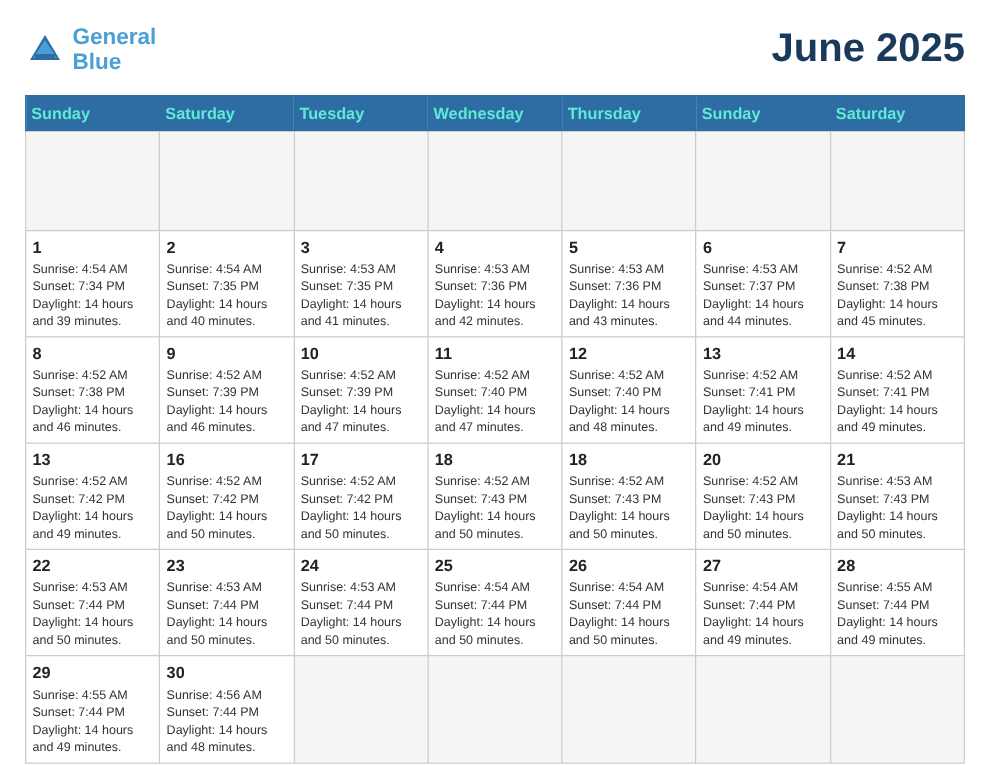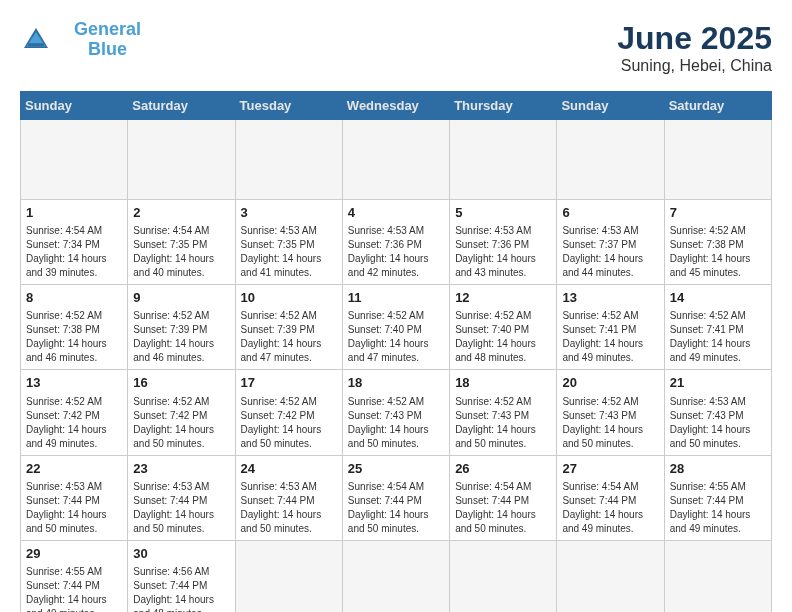--- a/index.html
+++ b/index.html
@@ -12,56 +12,55 @@
     }
     .header-area {
       display: flex;
       justify-content: space-between;
       align-items: flex-start;
       margin-bottom: 16px;
     }
     .logo {
       display: flex;
       align-items: center;
-      gap: 22px;
-      text-align: center;
+      gap: 6px;
     }
     .logo-text {
       font-size: 18px;
       font-weight: bold;
       color: #1a3a5c;
       line-height: 1.1;
     }
     .logo-text span {
       color: #4a9fd4;
     }
     .logo-icon {
       width: 32px;
       height: 32px;
     }
     .title-area {
-      text-align: right;
+      text-align: left;
     }
     .calendar-title {
       font-size: 32px;
       font-weight: bold;
       color: #1a3a5c;
     }
     .calendar-subtitle {
       font-size: 16px;
       color: #333;
     }
     table {
       width: 100%;
       border-collapse: collapse;
       font-size: 11px;
     }
     thead tr th {
       background-color: #2e6da4;
-      color: #e5e5e5;
+      color: #5eead4;
       padding: 6px 4px;
       text-align: left;
       font-size: 13px;
       font-weight: bold;
       border: 1px solid #2e6da4;
     }
     tbody tr td {
       vertical-align: top;
       padding: 4px 5px;
       border: 1px solid #ccc;
@@ -96,21 +95,20 @@
       <polygon points="20,10 32,28 8,28" fill="#4a9fd4"></polygon>
       <rect x="10" y="24" width="20" height="4" fill="#2e6da4"></rect>
     </svg>
     <div class="logo-text">
       <div><span>General</span></div>
       <div><span style="color:#4a9fd4">Blue</span></div>
     </div>
   </div>
   <div class="title-area">
     <div class="calendar-title">June 2025</div>
-    <div class="calendar-subtitle">Suning, Hebei, China</div>
   </div>
 </div>
 
 <table>
   <thead>
     <tr>
 
     <th>Sunday</th>
         <th>Saturday</th>
         <th>Tuesday</th>

